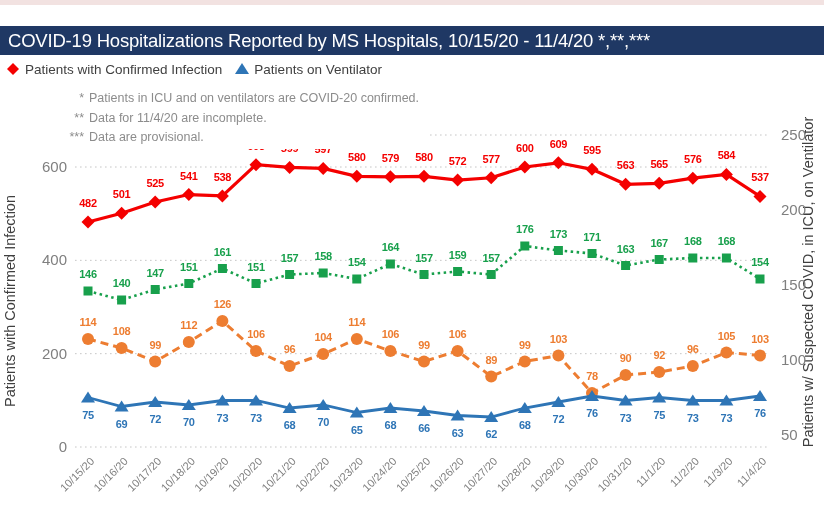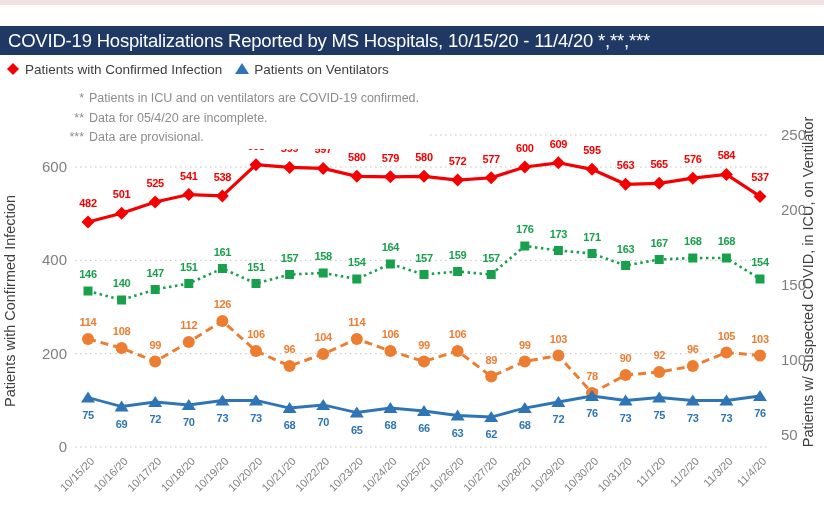--- a/index.html
+++ b/index.html
@@ -33,21 +33,21 @@
       <div class="lg-item">
         <svg width="14" height="14" viewBox="0 0 14 14" class="lg-ic">
           <path d="M 7 1 L 13 7 L 7 13 L 1 7 Z" fill="#f40000"></path>
         </svg>
         <span>Patients with Confirmed Infection</span>
       </div>
       <div class="lg-item">
         <svg width="14" height="14" viewBox="0 0 14 14" class="lg-ic">
           <path d="M 7 1 L 14 12 L 0 12 Z" fill="#2e75b6"></path>
         </svg>
-        <span>Patients on Ventilators</span>
+        <span>Patients on Ventilator</span>
       </div>
     </div>
 
   <svg id="chart-svg" width="824" height="517" viewBox="0 0 824 517">
     <text class="axis-title" x="15" y="301" text-anchor="middle" transform="rotate(-90 15 301)">Patients with Confirmed Infection</text>
     <text class="axis-title" x="813" y="282" text-anchor="middle" transform="rotate(-90 813 282)">Patients w/ Suspected COVID, in ICU, on Ventilator</text>
     <g id="plot">
         <line x1="75" y1="447" x2="770" y2="447" stroke="#c6c6c6" stroke-width="1" stroke-dasharray="1.6 3.4"></line>
         <line x1="75" y1="353.6666666666667" x2="770" y2="353.6666666666667" stroke="#c6c6c6" stroke-width="1" stroke-dasharray="1.6 3.4"></line>
         <line x1="75" y1="260.33333333333337" x2="770" y2="260.33333333333337" stroke="#c6c6c6" stroke-width="1" stroke-dasharray="1.6 3.4"></line>
@@ -262,24 +262,24 @@
           <text x="726.4" y="421.5" text-anchor="middle" fill="#2e75b6" font-size="11px" font-weight="bold" letter-spacing="-0.3">73</text>
           <path d="M 760 390 L 767 401 L 753 401 Z" fill="#2e75b6"></path>
           <text x="760" y="417" text-anchor="middle" fill="#2e75b6" font-size="11px" font-weight="bold" letter-spacing="-0.3">76</text>
         </g>
       </g>
   </svg>
 
   <div class="notes" id="notes">
       <div class="note-line">
         <span class="mk">*</span>
-        <span>Patients in ICU and on ventilators are COVID-19 confirmed.</span>
+        <span>Patients in ICU and on ventilators are COVID-20 confirmed.</span>
       </div>
       <div class="note-line">
         <span class="mk">**</span>
-        <span>Data for 05/4/20 are incomplete.</span>
+        <span>Data for 11/4/20 are incomplete.</span>
       </div>
       <div class="note-line">
         <span class="mk">***</span>
         <span>Data are provisional.</span>
       </div>
     </div>
 </div>
 
 </body></html>

